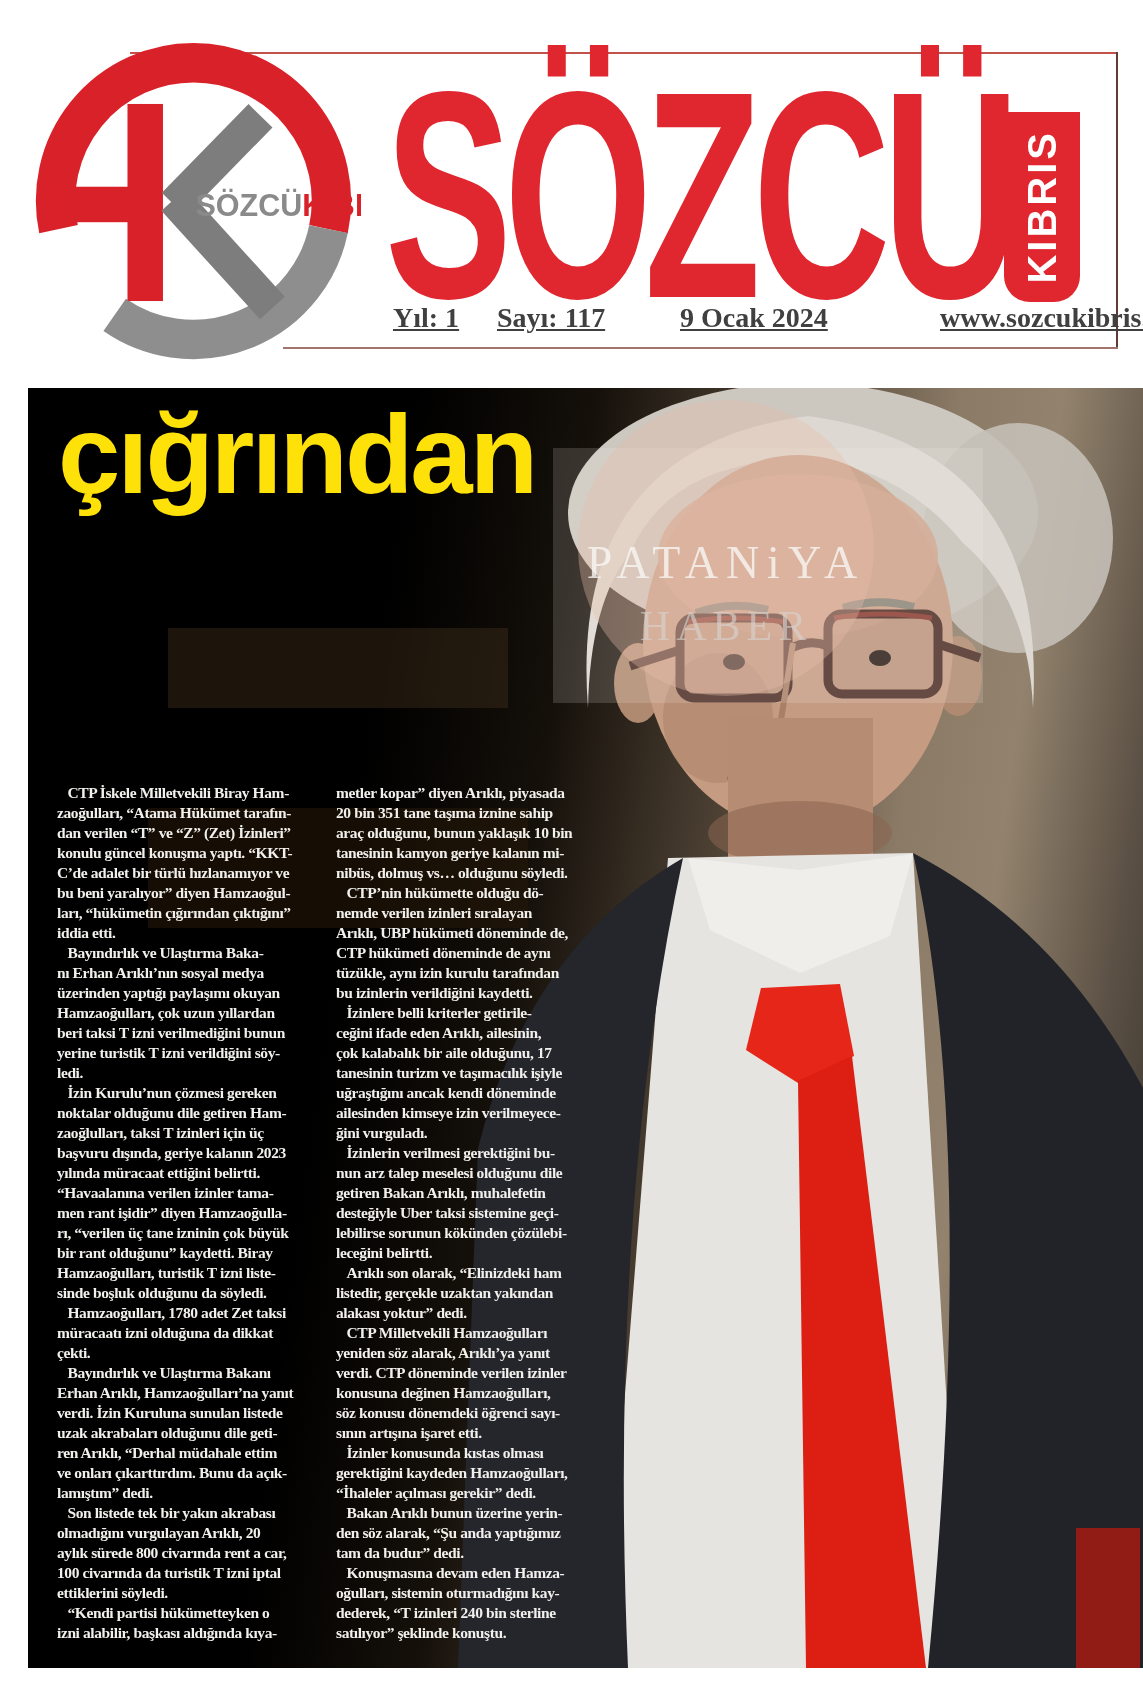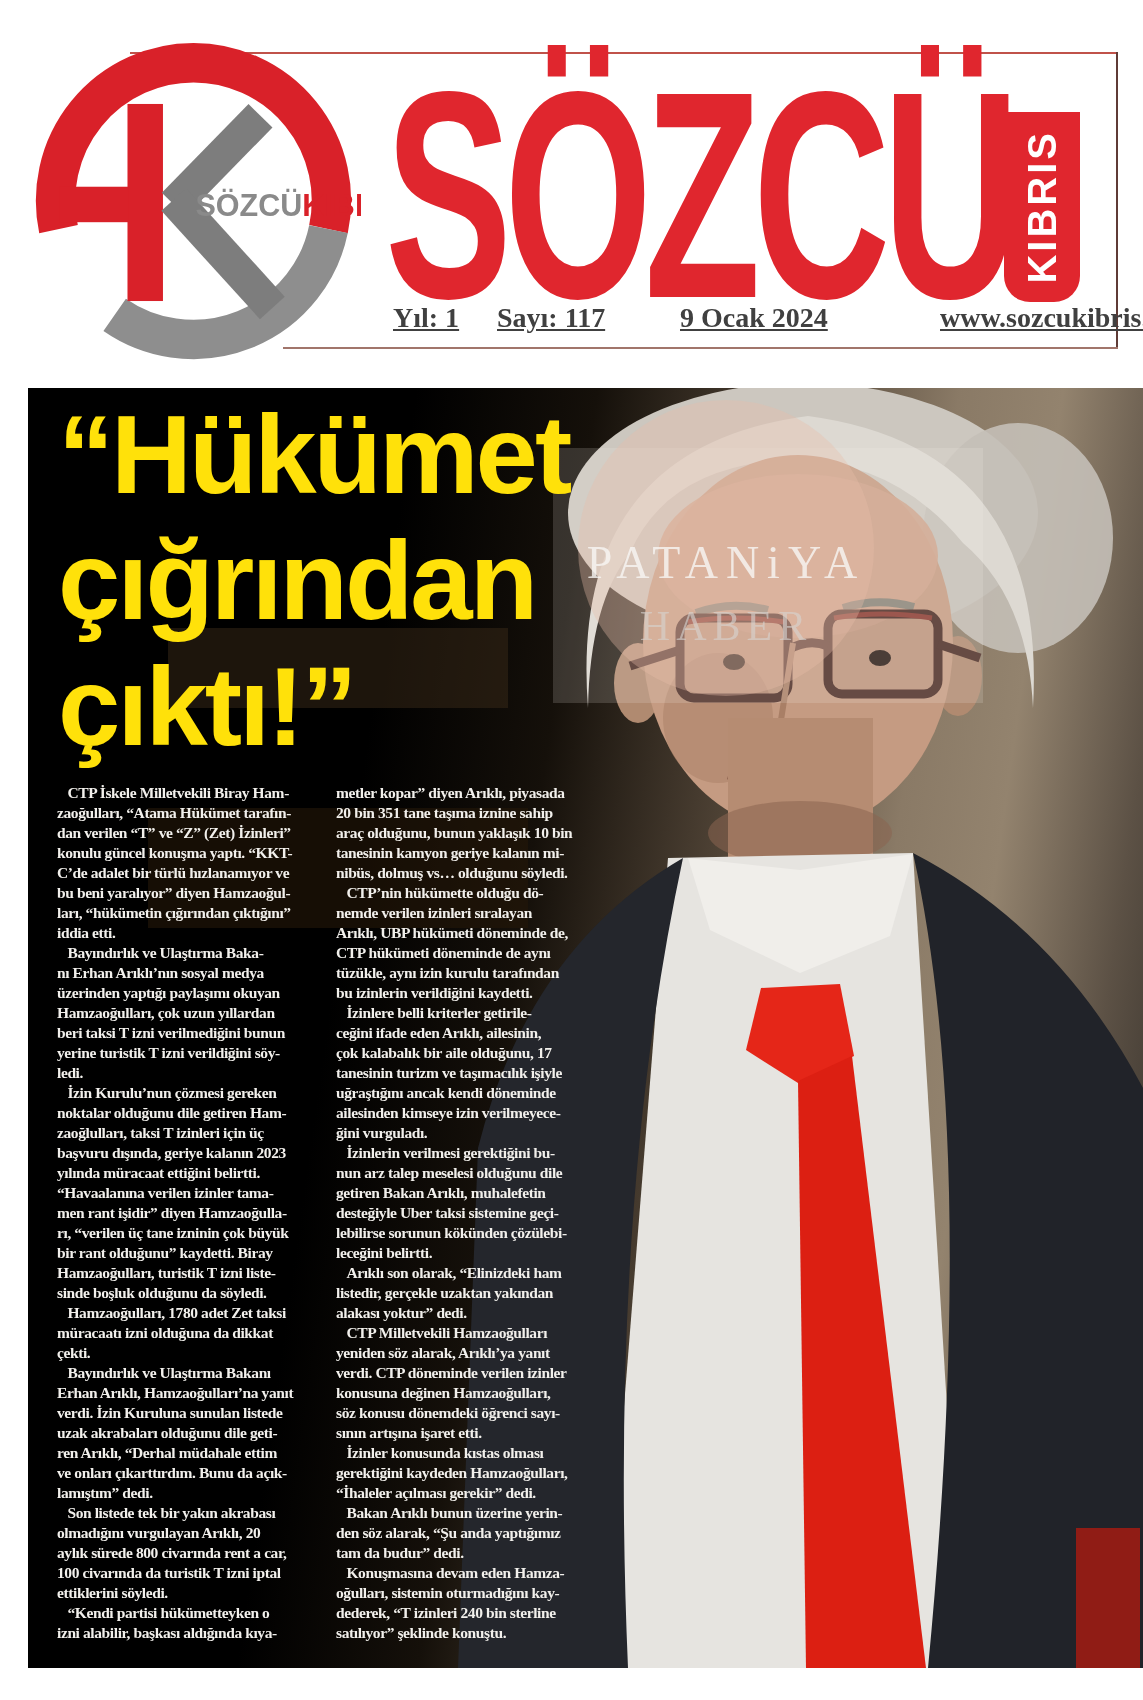--- a/index.html
+++ b/index.html
@@ -126,23 +126,21 @@
 
       <g>
         <rect x="525" y="60" width="430" height="255" fill="rgba(250,240,235,0.16)"></rect>
         <circle cx="698" cy="160" r="148" fill="rgba(232,188,170,0.35)"></circle>
         <text x="698" y="190" text-anchor="middle" font-family="Liberation Serif, serif" font-size="46" letter-spacing="8" fill="rgba(248,246,244,0.8)">PATANiYA</text>
         <text x="698" y="252" text-anchor="middle" font-family="Liberation Serif, serif" font-size="42" letter-spacing="6" fill="rgba(215,212,208,0.62)">HABER</text>
       </g>
     </svg>
 
     <div class="headline">
-      <div>“Hükümet</div>
       <div>çığrından</div>
-      <div>çıktı!”</div>
     </div>
 
     <div class="col col1">   CTP İskele Milletvekili Biray Ham-
 zaoğulları, “Atama Hükümet tarafın-
 dan verilen “T” ve “Z” (Zet) İzinleri”
 konulu güncel konuşma yaptı. “KKT-
 C’de adalet bir türlü hızlanamıyor ve
 bu beni yaralıyor” diyen Hamzaoğul-
 ları, “hükümetin çığırından çıktığını”
 iddia etti.

